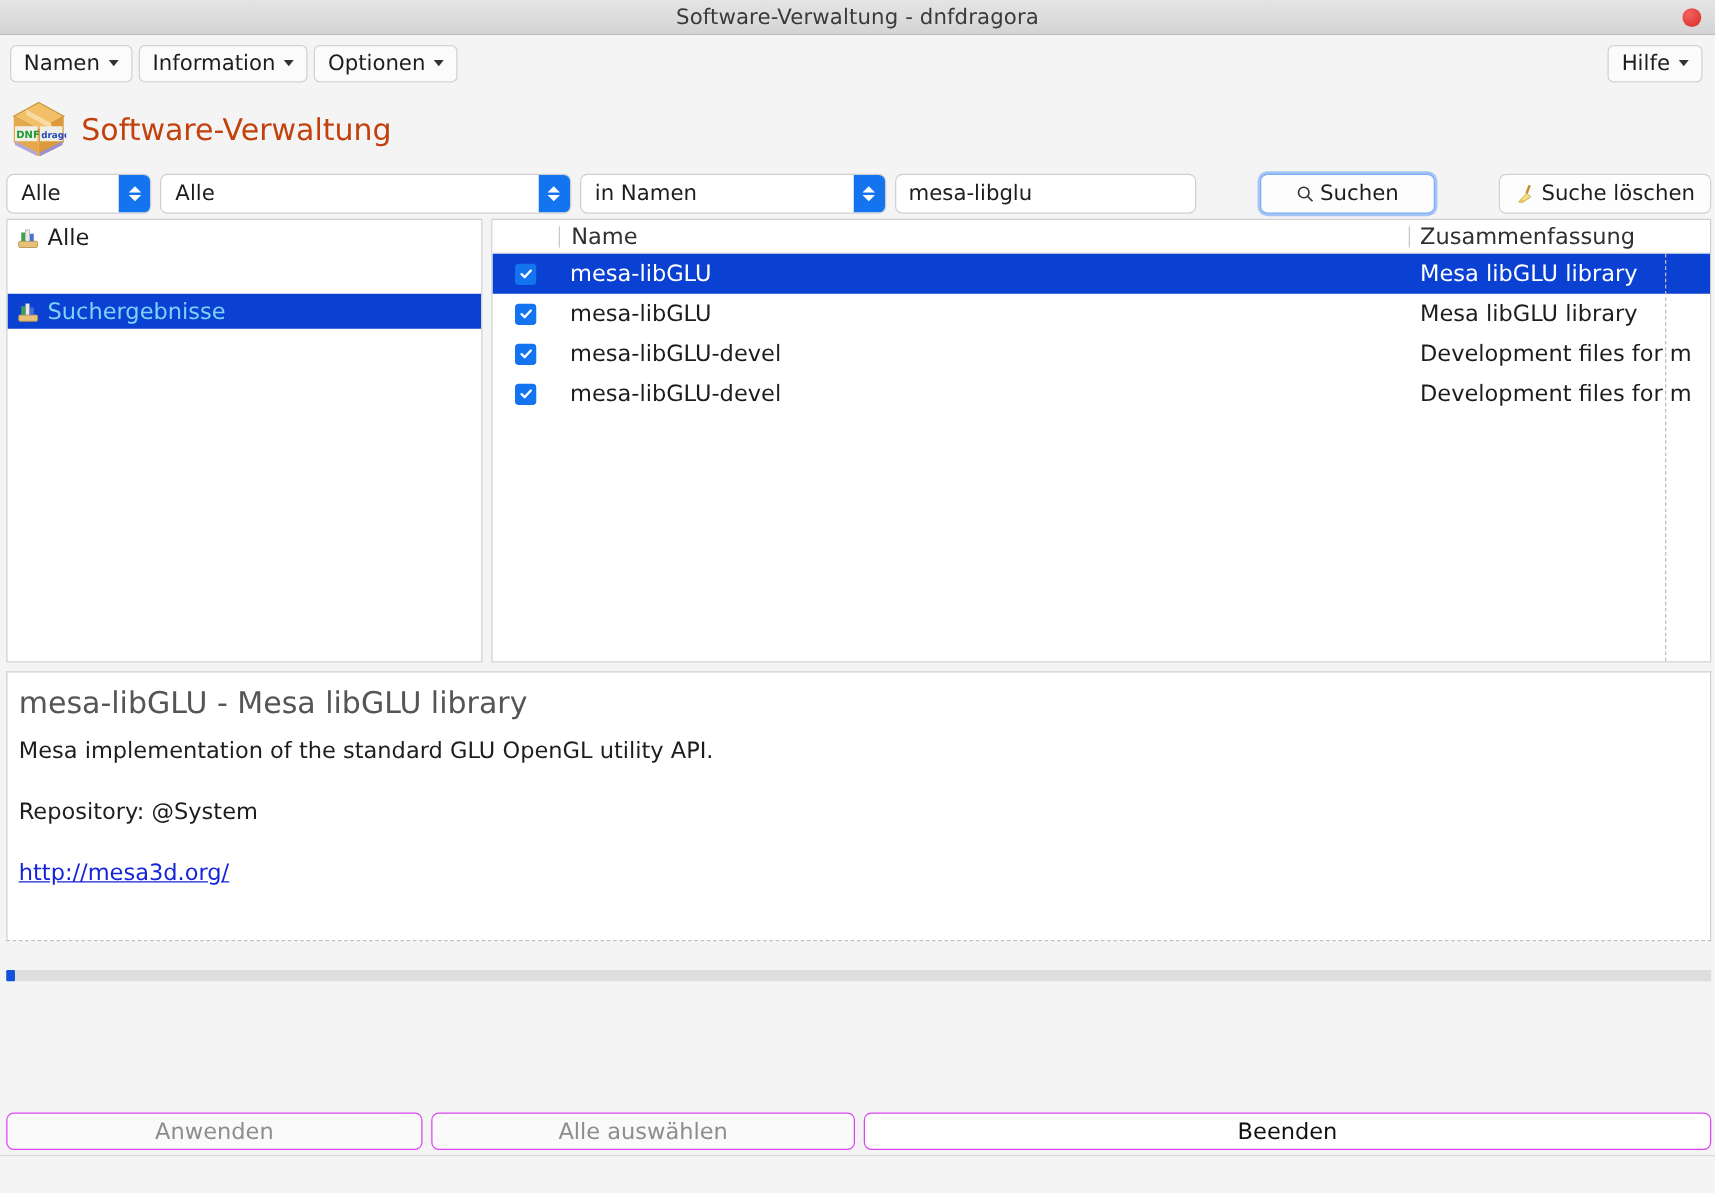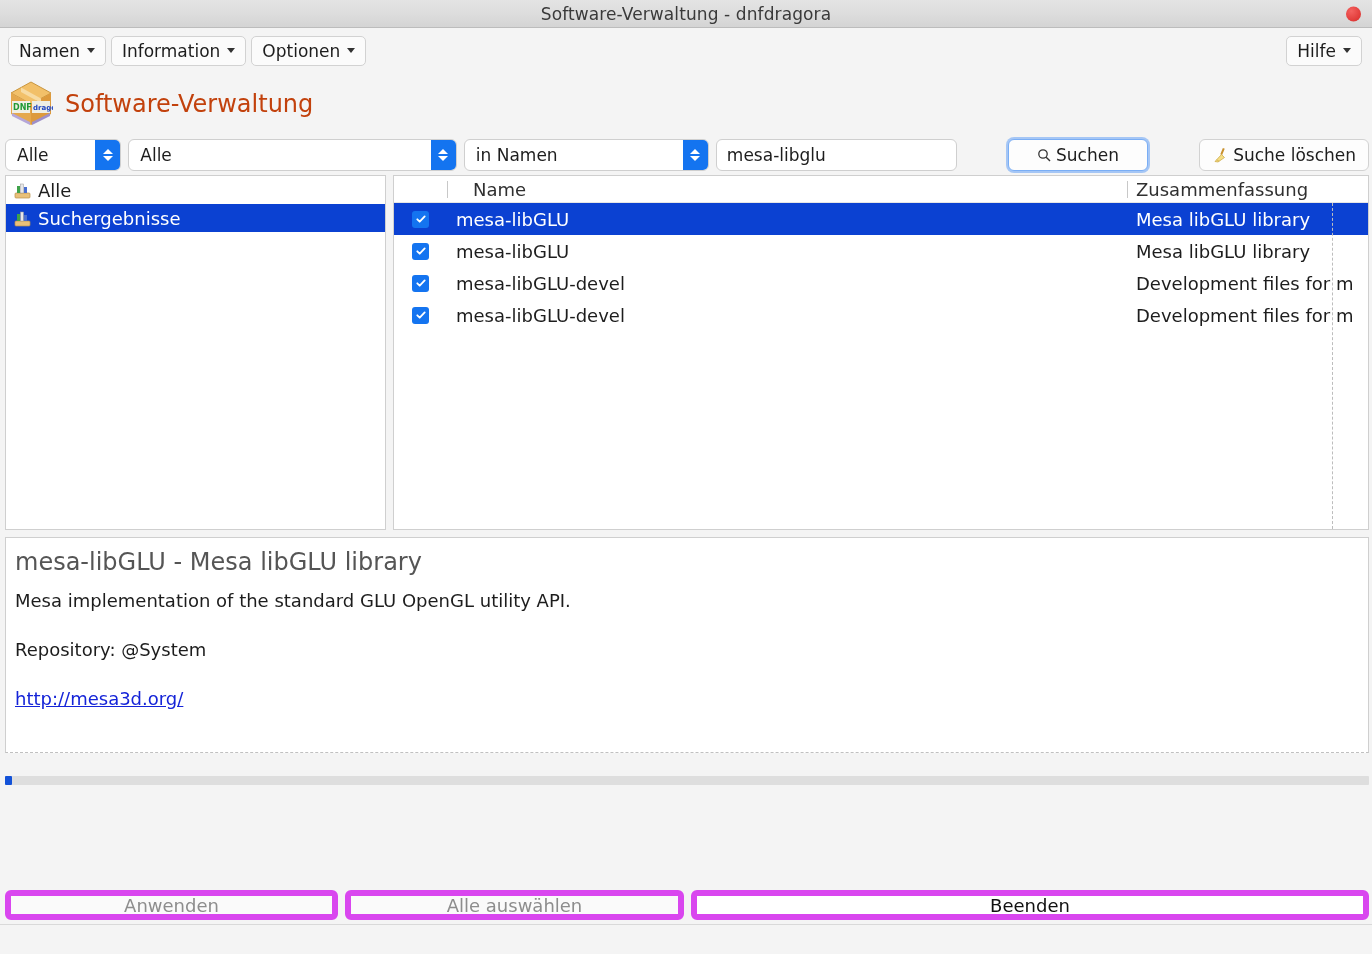--- a/index.html
+++ b/index.html
@@ -94,34 +94,34 @@
   
   .panes { display: flex; gap: 7px; padding: 0 3px 0 5px; height: 355px; }
   .tree {
     width: 381px; background: #fff; border: 1px solid #cfcfcf;
     overflow: hidden; flex: none;
   }
   .tree-row {
     height: 28px; display: flex; align-items: center; gap: 6px; padding-left: 7px;
     font-size: 18px; color: #1d1d1d;
   }
-  .tree-row.sel { background: #0b41d2; color: #ffffff; }
+  .tree-row.sel { background: #0b41d2; color: #7dd3fc; margin-top: 31px; }
   .shelf-icon { width: 19px; height: 19px; flex: none; }
 
   .listpane {
     flex: 1; background: #fff; border: 1px solid #cfcfcf;
     position: relative; overflow: hidden;
   }
   .list-header {
     height: 27px; display: flex; align-items: center;
     font-size: 18px; color: #303030; background: #fff;
     border-bottom: 1px solid #e6e6e6;
   }
   .col-check { width: 53px; flex: none; }
-  .col-name  { width: 680px; flex: none; position: relative; padding-left: 26px; }
+  .col-name  { width: 680px; flex: none; position: relative; padding-left: 10px; }
   .col-sum   { flex: 1; position: relative; padding-left: 9px; }
   .col-name::before, .col-sum::before {
     content: ""; position: absolute; left: 0; top: 2px; bottom: 2px;
     width: 1px; background: #c8c8c8;
   }
   .list-row {
     height: 32px; display: flex; align-items: center;
     font-size: 18px; color: #1d1d1d;
   }
   .list-row.sel { background: #0b41d2; color: #fff; }
@@ -158,21 +158,21 @@
     position: absolute; left: 0; top: 0; height: 9px; width: 7px;
     background: #1352d8; border-radius: 1px;
   }
 
   
   .bottombar {
     position: absolute; left: 0; right: 0; bottom: 34px;
     display: flex; gap: 7px; padding: 0 3px 0 5px;
   }
   .bbtn {
-    height: 30px; border: 6px solid #d946ef; border-radius: 6px;
+    height: 30px; border: 1px solid #d946ef; border-radius: 6px;
     background: #fafafa; font-size: 18px; font-family: inherit;
     display: flex; align-items: center; justify-content: center; margin-top: 38px;
   }
   .bbtn.disabled { color: #8d8d8d; cursor: default; }
   .bbtn.enabled  { color: #111; background: #fff; cursor: pointer; }
   .bbtn-apply { width: 333px; flex: none; }
   .bbtn-all   { width: 339px; flex: none; }
   .bbtn-quit  { flex: 1; }
 
   .bottom-strip {

